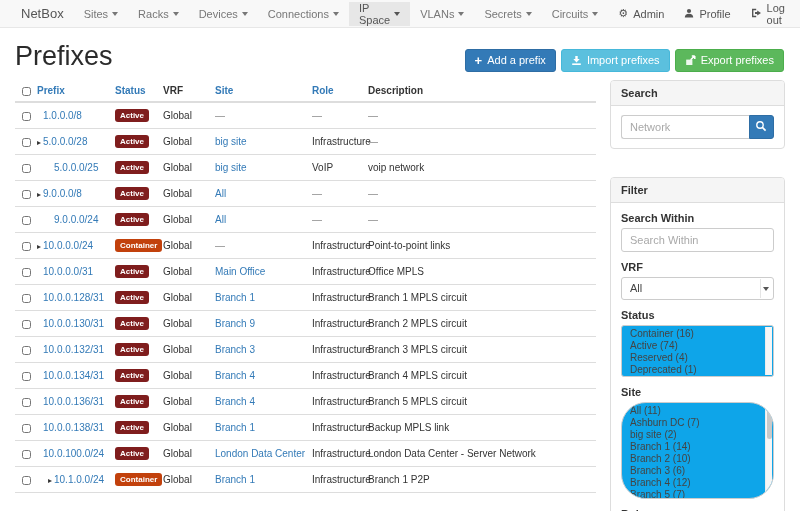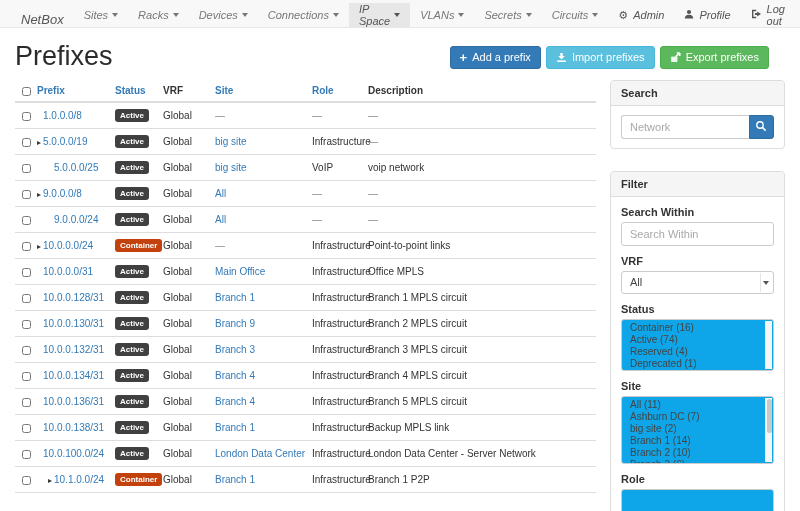--- a/index.html
+++ b/index.html
@@ -1,33 +1,33 @@
 <!DOCTYPE html>
 <html><head>
 <meta charset="utf-8">
 <style>
   * { margin:0; padding:0; box-sizing:border-box; }
   html,body { width:800px; height:511px; overflow:hidden; background:#fff;
     font-family:"Liberation Sans", sans-serif; color:#333; }
   a { text-decoration:none; }
   
   .navbar { height:28px; background:#f8f8f8; border-bottom:1px solid #e7e7e7;
-    display:flex; align-items:flex-end; padding:0 15px;font-style:italic; }
+    display:flex; align-items:center; padding:0 15px; }
   .brand { font-size:13px; color:#555; display:flex; align-items:center; padding:0 10px 0 6px; }
   .nav-left { display:flex; align-items:stretch; }
   .nav-item { font-size:11px; color:#777; display:flex; align-items:center; gap:4px;
     padding:0 10px; cursor:pointer; }
   .nav-item.active { background:#e7e7e7; color:#555; }
   .caret { width:0; height:0; border-left:3px solid transparent; border-right:3px solid transparent;
     border-top:4px solid currentColor; display:inline-block; }
   .nav-right { margin-left:auto; display:flex; align-items:stretch; }
   .nav-right .nav-item { color:#555; gap:5px; }
   .uni-icon { font-family:"DejaVu Sans", sans-serif; font-size:11px; line-height:1; }
   
-  .page-head { display:flex; align-items:center; padding:12px 31px 8px 15px; }
+  .page-head { display:flex; align-items:flex-end; padding:12px 16px 8px 15px; }
   h1.title { font-size:27px; font-weight:400; color:#2b2b2b; line-height:32px; }
   .head-buttons { margin-left:auto; display:flex; gap:5px; padding-top:3px; }
   .btn { border:none; border-radius:3px; color:#fff; font-size:11px; font-family:inherit;
     padding:4px 9px; display:flex; align-items:center; gap:5px; cursor:pointer; line-height:13px; }
   .btn-primary { background:#337ab7; border:1px solid #2e6da4; }
   .btn-info    { background:#5bc0de; border:1px solid #46b8da; }
   .btn-success { background:#5cb85c; border:1px solid #4cae4c; }
   .btn svg { display:block; }
   .plus-glyph { font-weight:700; font-size:13px; line-height:10px; }
   
@@ -45,25 +45,25 @@
   .c-status { width:48px; }
   .c-vrf { width:52px; }
   .c-site { width:97px; }
   .c-role { width:56px; }
   input[type=checkbox] { width:9px; height:9px; margin:0; vertical-align:middle; cursor:pointer; }
   .indent { display:inline-block; width:11px; }
   .arrow-slot { display:inline-block; width:6px; font-size:8px; color:#333; }
   .lnk { color:#337ab7; cursor:pointer; }
   .badge { display:inline-block; color:#fff; font-size:8px; font-weight:700;
     padding:2px 5px; border-radius:3px; line-height:9px; }
-  .badge-blue { background:#404040; }
+  .badge-blue { background:#7f1d1d; }
   .badge-gray { background:#c2410c; }
   .muted { color:#8a8a8a; }
   
-  .panel { border:1px solid #ddd; border-radius:4px; margin-bottom:22px; background:#fff; }
+  .panel { border:1px solid #ddd; border-radius:4px; margin-bottom:28px; background:#fff; }
   .panel-heading { background:#f5f5f5; border-bottom:1px solid #ddd; border-radius:3px 3px 0 0;
     padding:6px 10px; font-size:11px; font-weight:700; color:#333; }
   .panel-body { padding:9px 10px; }
   .input-group { display:flex; }
   .txt-input { flex:1 1 auto; min-width:0; height:24px; border:1px solid #ccc; border-radius:3px;
     padding:0 8px; font-size:11px; font-family:inherit; color:#555; }
   .txt-input::placeholder { color:#a9a9a9; }
   .input-group .txt-input { border-radius:3px 0 0 3px; border-right:none; }
   .search-btn { width:32px; height:24px; background:#337ab7; border:1px solid #2e6da4;
     border-radius:0 3px 3px 0; display:flex; align-items:center; justify-content:center; cursor:pointer; }
@@ -75,21 +75,21 @@
     border-left:3px solid transparent; border-right:3px solid transparent; border-top:4px solid #555; }
   .select-box .sel-bar { position:absolute; right:12px; top:1px; bottom:1px; width:1px; background:#e5e5e5; }
   .multiselect { position:relative; border:1px solid #ccc; border-radius:3px; overflow:hidden;
     padding:2px 0; background:#0ea5e9; }
   .multiselect .ms-opt { font-size:10px; color:#444; line-height:12px; padding:0 8px; cursor:pointer;
     white-space:nowrap; }
   .ms-track { position:absolute; top:1px; bottom:1px; right:1px; width:7px; background:#f6f6f6;
     border-left:1px solid #ececec; }
   .ms-thumb { position:absolute; right:1px; width:5px; border-radius:3px; background:#c9c9c9; cursor:pointer; }
   #ms-status { height:52px; }
-  #ms-site { height:68px; }
+  #ms-site { height:97px;border-radius:25px; }
   #ms-role { height:72px; }
 </style>
 </head>
 <body>
 
 <div class="navbar">
   <div class="brand">NetBox</div>
   <div class="nav-left" id="nav-items">
       <div class="nav-item">
         <span>Sites</span>
@@ -197,21 +197,21 @@
             <td class="c-cb"><input type="checkbox" style=""></td>
             <td class="c-prefix"><span class="arrow-slot"></span><a class="lnk">1.0.0.0/8</a></td>
             <td class="c-status"><span class="badge badge-blue">Active</span></td>
             <td class="c-vrf">Global</td>
             <td class="c-site"><span class="muted">—</span></td>
             <td class="c-role"><span class="muted">—</span></td>
             <td><span class="muted">—</span></td>
           </tr>
           <tr>
             <td class="c-cb"><input type="checkbox" style=""></td>
-            <td class="c-prefix"><span class="arrow-slot">▸</span><a class="lnk">5.0.0.0/19</a></td>
+            <td class="c-prefix"><span class="arrow-slot">▸</span><a class="lnk">5.0.0.0/28</a></td>
             <td class="c-status"><span class="badge badge-blue">Active</span></td>
             <td class="c-vrf">Global</td>
             <td class="c-site"><a class="lnk">big site</a></td>
             <td class="c-role"><span>Infrastructure</span></td>
             <td><span class="muted">—</span></td>
           </tr>
           <tr>
             <td class="c-cb"><input type="checkbox" style=""></td>
             <td class="c-prefix"><span class="indent"></span><span class="arrow-slot"></span><a class="lnk">5.0.0.0/25</a></td>
             <td class="c-status"><span class="badge badge-blue">Active</span></td>

